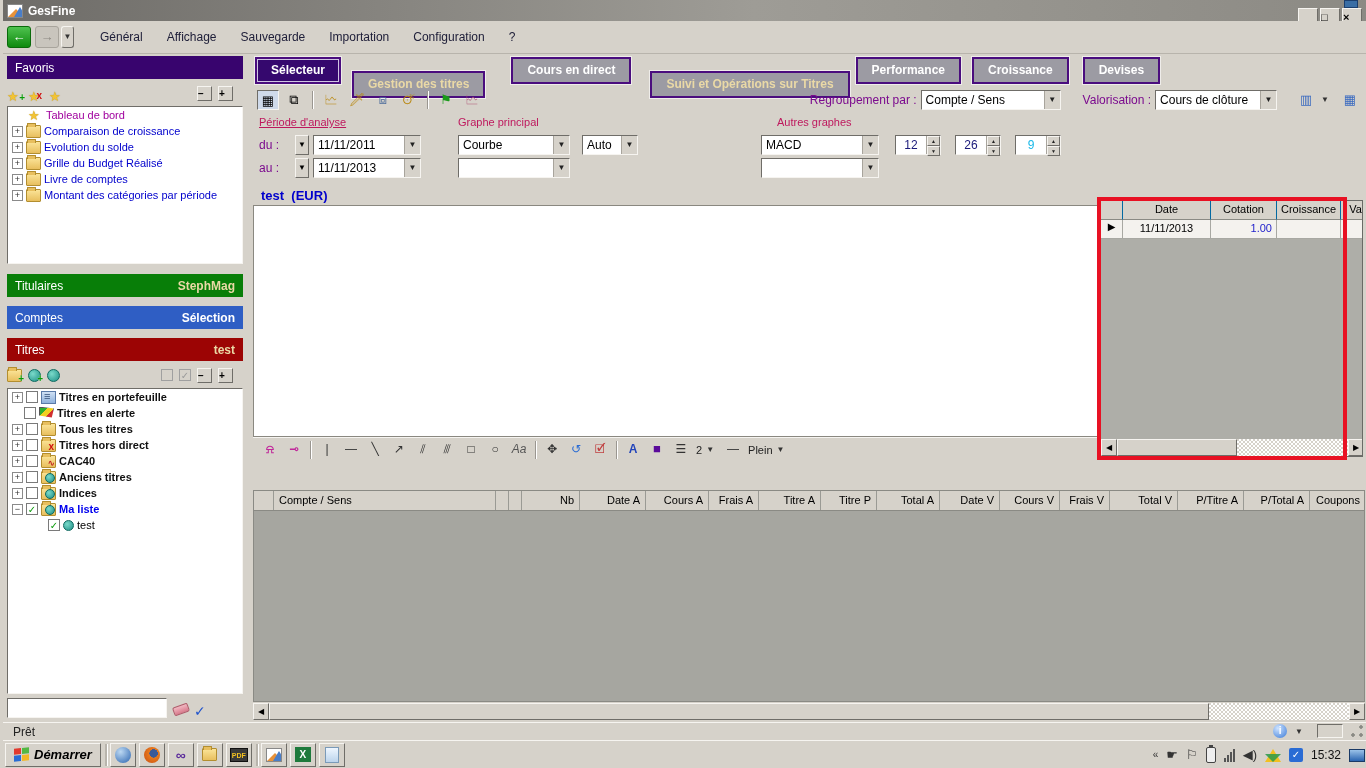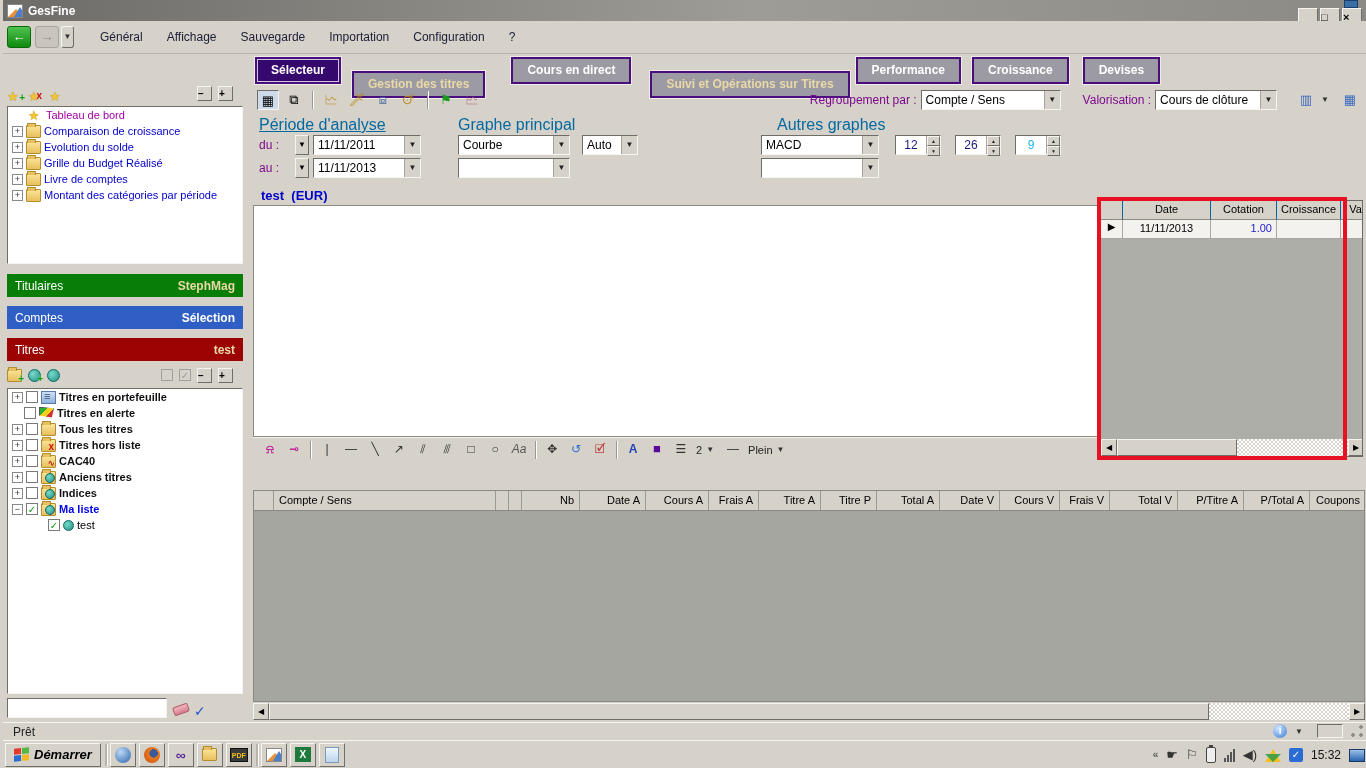--- a/index.html
+++ b/index.html
@@ -90,21 +90,21 @@
   
   #main-toolbar { position:absolute; left:250px; top:86px; width:1112px; height:27px; display:flex; align-items:center; gap:4px; padding:0 4px; }
   .tbico { width:22px; height:20px; font-size:13px; text-align:center; line-height:19px; }
   .tbsep { width:1px; height:18px; background:#9a9690; margin:0 3px; box-shadow:1px 0 0 #fff; }
   .plabel { color:#7b0a8e; font-size:12px; }
   .combo { display:flex; height:20px; border:1px solid; border-color:#6f6d68 #f6f4f0 #f6f4f0 #6f6d68; background:#fff; }
   .combo .val { padding:2px 4px; font-size:12px; flex:1; white-space:nowrap; overflow:hidden; }
   .combo .dd  { width:16px; background:#d6d2ca; border-left:1px solid #a8a49c; font-size:8px; text-align:center; line-height:18px; color:#222; }
 
   
-  .grouptitle { position:absolute; color:#0369a1; font-size:16px; }
+  .grouptitle { position:absolute; color:#be185d; font-size:11px; }
   .ctl-row { position:absolute; display:flex; align-items:center; gap:4px; }
   .ddonly { width:14px; height:20px; font-size:8px; line-height:18px; text-align:center; }
   .spin { display:flex; height:20px; border:1px solid; border-color:#6f6d68 #f6f4f0 #f6f4f0 #6f6d68; background:#fff; }
   .spin .sval { width:30px; font-size:12px; text-align:center; line-height:18px; color:#1a1a7a; }
   .spin.cyan .sval { color:#19b8e8; }
   .spin .ud { display:flex; flex-direction:column; width:14px; border-left:1px solid #a8a49c; }
   .spin .ud div { flex:1; background:#d6d2ca; font-size:5px; line-height:8px; text-align:center; color:#222; border:1px solid; border-color:#f6f4f0 #6f6d68 #6f6d68 #f6f4f0; }
 
   #chart-title { position:absolute; left:258px; top:188px; font-size:13px; font-weight:bold; color:#0000cc; }
   #chart-area { position:absolute; left:250px; top:205px; width:846px; height:232px; background:#fff; border:1px solid #8a8880; }
@@ -207,20 +207,23 @@
     <span class="menuitem">Général</span>
     <span class="menuitem">Affichage</span>
     <span class="menuitem">Sauvegarde</span>
     <span class="menuitem">Importation</span>
     <span class="menuitem">Configuration</span>
     <span class="menuitem">?</span>
   </div>
 
   <div id="sidebar">
 
+    <div class="sb-bar" id="favoris-bar">
+      <span class="t">Favoris</span>
+    </div>
 
     <div id="fav-toolbar">
       <span class="ico ico-star badge-plus"></span>
       <span class="ico ico-star badge-x"></span>
       <span class="ico ico-star"></span>
       <span class="spacer"></span>
       <div class="minibtn raised">−</div>
       <div class="minibtn raised">+</div>
       <span style="width:4px"></span>
     </div>
@@ -299,21 +302,21 @@
       <div class="trow">
         <span class="expand">+</span>
         <span class="cb"></span>
         <span class="ico ico-folder"></span>
         <span class="tree-label-bold">Tous les titres</span>
       </div>
       <div class="trow">
         <span class="expand">+</span>
         <span class="cb"></span>
         <span class="ico ico-folder badge-x"></span>
-        <span class="tree-label-bold">Titres hors liste</span>
+        <span class="tree-label-bold">Titres hors direct</span>
       </div>
       <div class="trow">
         <span class="expand">+</span>
         <span class="cb"></span>
         <span class="ico ico-folder badge-chart"></span>
         <span class="tree-label-bold">CAC40</span>
       </div>
       <div class="trow">
         <span class="expand">+</span>
         <span class="cb"></span>

